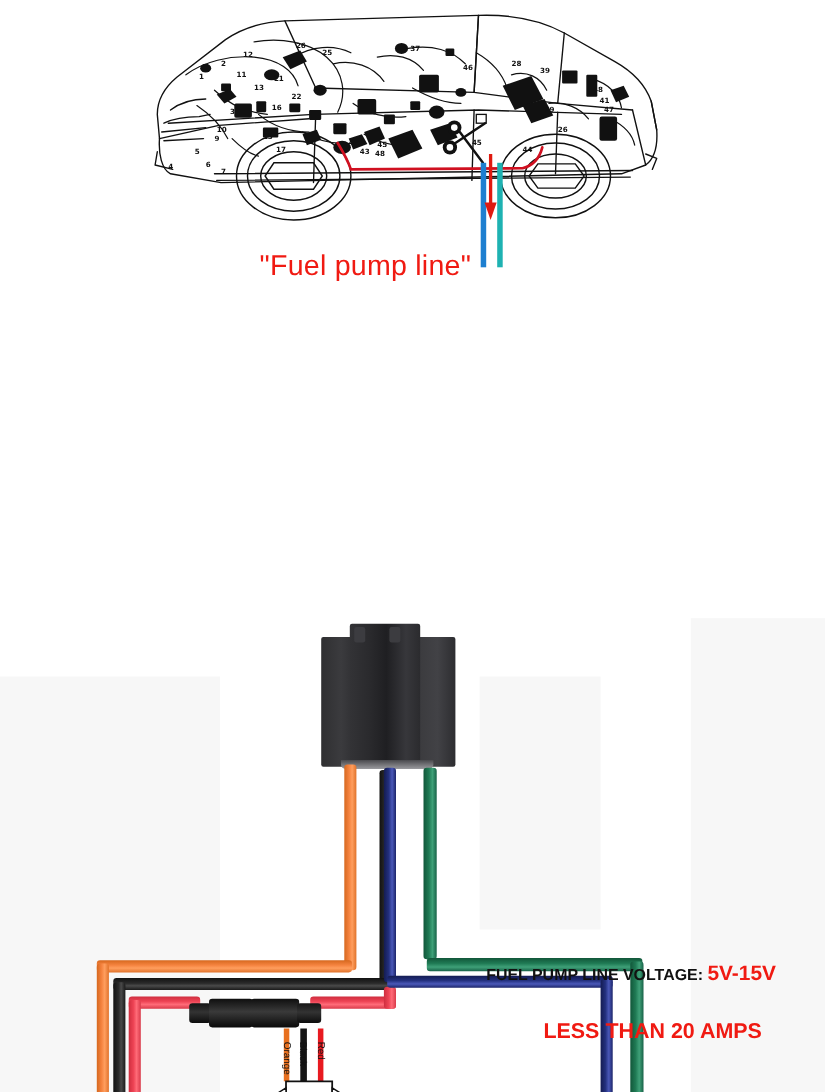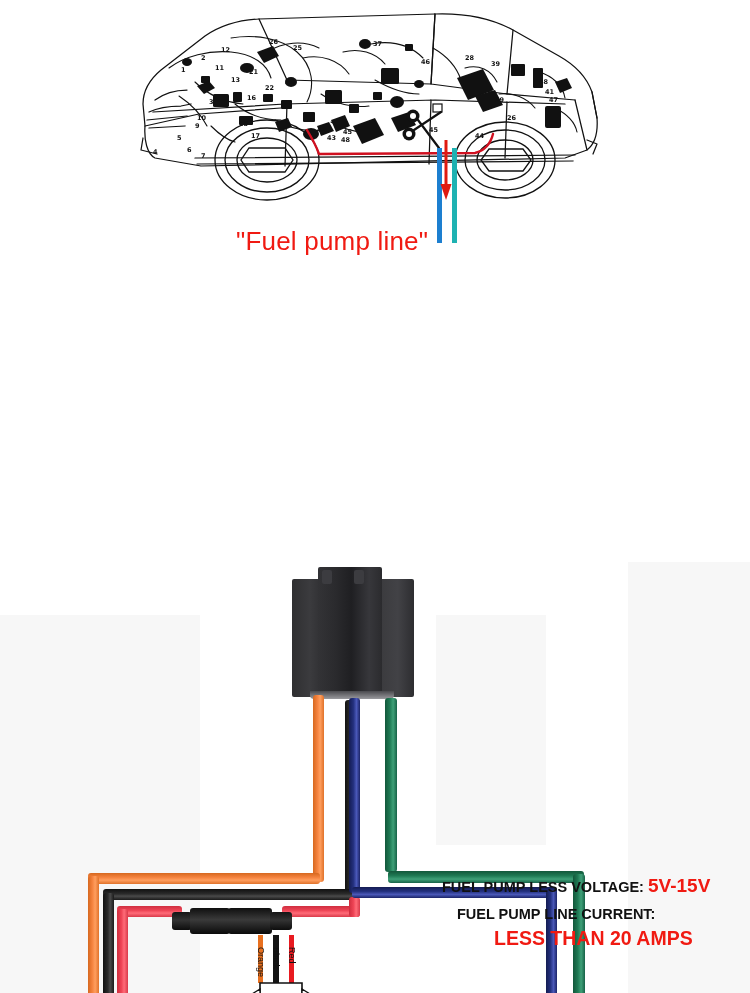--- a/index.html
+++ b/index.html
@@ -295,21 +295,20 @@
         <path d="M52,8 L60,13 L58,26 L52,22 Z" fill="#fff" stroke="#111" stroke-width="1.3"></path>
         <path d="M25,32 L27,38 L37,38 L39,32 Z" fill="#fff" stroke="#111" stroke-width="1.3"></path>
       </svg>
 
     </div>
 
   </div>
 
 
   <div class="txt" id="fpl-voltage">
-    <span>FUEL PUMP LESS VOLTAGE:</span>
+    <span>FUEL PUMP LINE VOLTAGE:</span>
     <span class="val">5V-15V</span>
   </div>
 
-  <div class="txt" id="fpl-current">FUEL PUMP LINE CURRENT:</div>
 
   <div class="txt" id="fpl-current-val">LESS THAN 20 AMPS</div>
 
 </div>
 
 </body></html>

